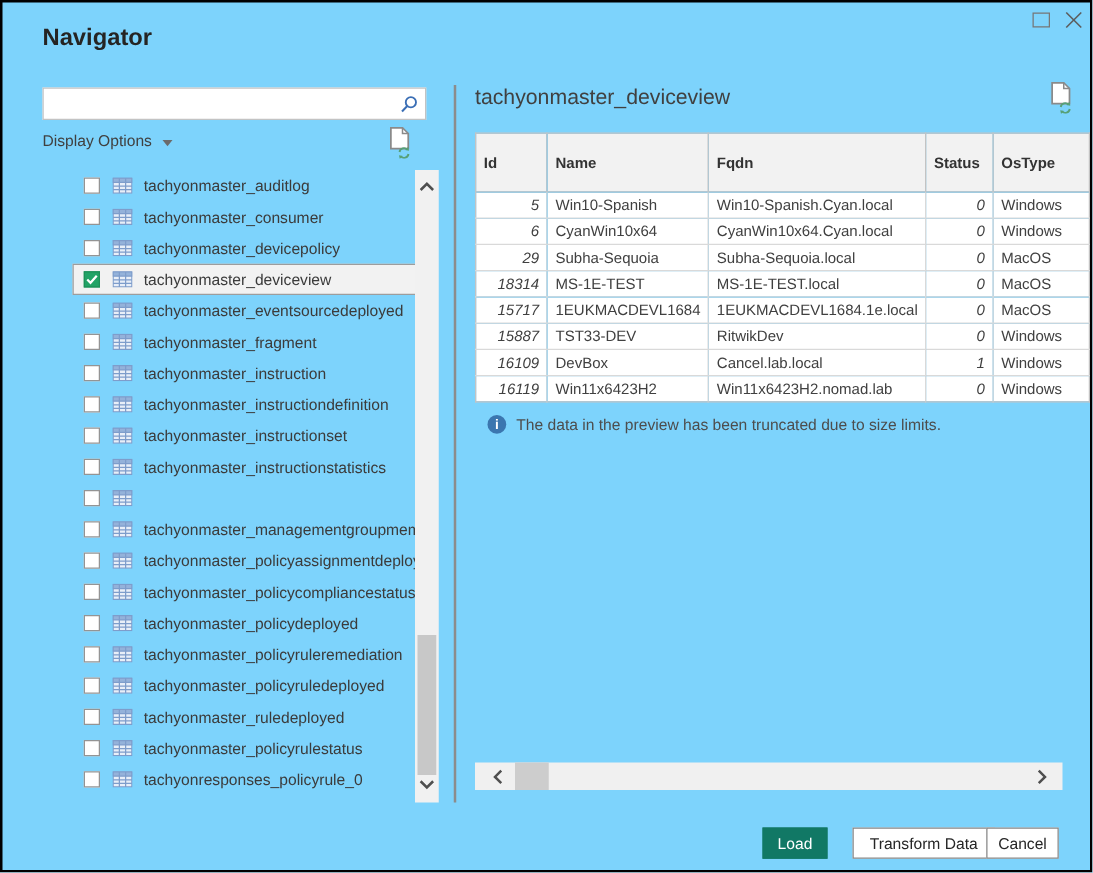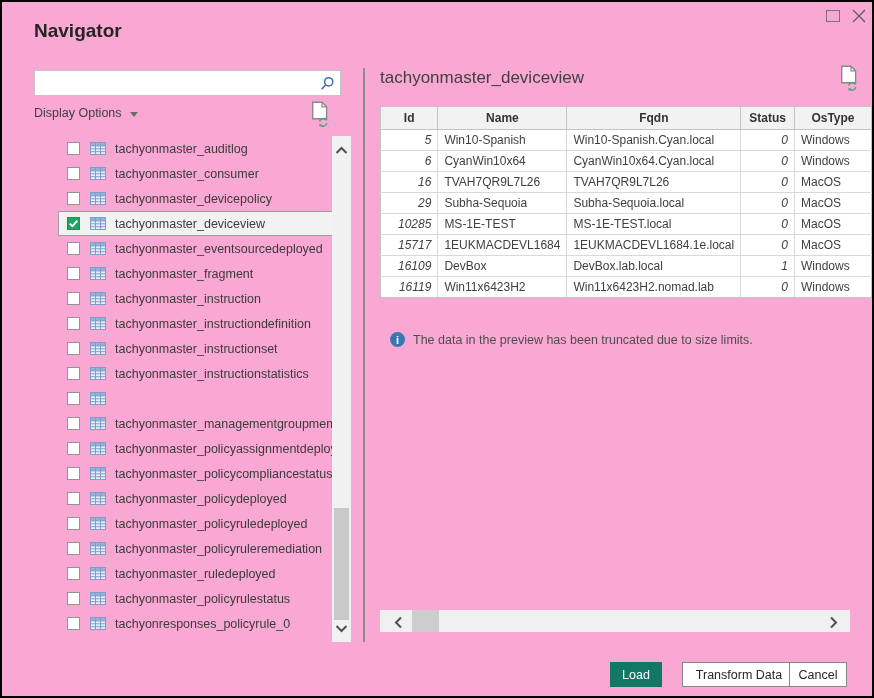--- a/index.html
+++ b/index.html
@@ -1,18 +1,18 @@
 <!DOCTYPE html>
 <html><head>
 <meta charset="utf-8">
 <style>
   html,body{margin:0;padding:0;background:#fff;}
   *{box-sizing:border-box;}
   .dialog{
-    position:relative;width:874px;height:698px;background:#f9a8d4;
+    position:relative;width:874px;height:698px;background:#7dd3fc;
     border:2px solid #000;font-family:"Liberation Sans",sans-serif;overflow:hidden;
   }
   
   .win-max{position:absolute;left:824px;top:8px;width:14px;height:12px;border:1px solid #767676;cursor:pointer;}
   .win-close{position:absolute;left:849px;top:6px;width:16px;height:16px;cursor:pointer;}
   
   .dlg-title{position:absolute;left:32px;top:18px;margin:0;font-size:19px;font-weight:bold;color:#252423;}
   
   .search-box{position:absolute;left:32px;top:68px;width:307px;height:26px;border:1px solid #c3c3c3;background:#fff;}
   .search-box input{position:absolute;left:4px;top:1px;width:272px;height:22px;border:none;outline:none;font-size:13px;font-family:inherit;}
@@ -33,21 +33,21 @@
   
   .vscroll{position:absolute;left:330px;top:134px;width:19px;height:506px;background:#f1f1f1;}
   .vs-up{position:absolute;left:3px;top:5px;cursor:pointer;}
   .vs-down{position:absolute;left:3px;bottom:5px;cursor:pointer;}
   .vs-thumb{position:absolute;left:2px;top:372px;width:15px;height:112px;background:#c8c8c8;cursor:pointer;}
   
   .divider{position:absolute;left:361px;top:66px;width:2px;height:574px;background:#8c8c8c;}
   
   .prev-title{position:absolute;left:378px;top:66px;font-size:17px;color:#404040;}
   table.preview{position:absolute;left:378px;top:104px;border-collapse:collapse;font-size:12px;table-layout:fixed;}
-  table.preview th{background:#f2f2f2;border:1px solid #c3c3c3;font-weight:bold;color:#333;text-align:center;padding:4px 6px;height:22px;white-space:nowrap;overflow:hidden;}
+  table.preview th{background:#f2f2f2;border:1px solid #c3c3c3;font-weight:bold;color:#333;text-align:left;padding:16px 6px;height:22px;white-space:nowrap;overflow:hidden;}
   table.preview td{border:1px solid #d9d9d9;color:#404040;padding:3px 6px;height:21px;white-space:nowrap;overflow:hidden;background:#fff;}
   table.preview td.num{font-style:italic;text-align:right;}
   table.preview tr td:first-child{border-left-color:#c3c3c3;}
   table.preview tr td:last-child{border-right-color:#c3c3c3;}
   table.preview tr:last-child td{border-bottom-color:#c3c3c3;}
   
   .info-row{position:absolute;left:388px;top:330px;display:flex;align-items:center;gap:8px;}
   .info-ic{width:15px;height:15px;border-radius:50%;background:#3b76af;color:#fff;font-size:11px;font-weight:bold;display:flex;align-items:center;justify-content:center;flex:none;}
   .info-row .txt{font-size:12.5px;color:#4d4d4d;}
   
@@ -321,35 +321,35 @@
         <span class="tbl-ic">
           <svg width="16" height="13" viewBox="0 0 16 13">
             <rect x="0.5" y="0.5" width="15" height="12" fill="#e9eff8" stroke="#7e9dcb"></rect>
             <rect x="0.5" y="0.5" width="15" height="3.4" fill="#94b2da" stroke="#7e9dcb"></rect>
             <line x1="5.5" y1="0.5" x2="5.5" y2="12.5" stroke="#7e9dcb"></line>
             <line x1="10.5" y1="0.5" x2="10.5" y2="12.5" stroke="#7e9dcb"></line>
             <line x1="0.5" y1="6.8" x2="15.5" y2="6.8" stroke="#7e9dcb"></line>
             <line x1="0.5" y1="9.7" x2="15.5" y2="9.7" stroke="#7e9dcb"></line>
           </svg>
         </span>
+        <span class="lbl">tachyonmaster_policyruleremediation</span>
+      </div>
+      <div class="nav-item">
+        <span class="cb"></span>
+        <span class="tbl-ic">
+          <svg width="16" height="13" viewBox="0 0 16 13">
+            <rect x="0.5" y="0.5" width="15" height="12" fill="#e9eff8" stroke="#7e9dcb"></rect>
+            <rect x="0.5" y="0.5" width="15" height="3.4" fill="#94b2da" stroke="#7e9dcb"></rect>
+            <line x1="5.5" y1="0.5" x2="5.5" y2="12.5" stroke="#7e9dcb"></line>
+            <line x1="10.5" y1="0.5" x2="10.5" y2="12.5" stroke="#7e9dcb"></line>
+            <line x1="0.5" y1="6.8" x2="15.5" y2="6.8" stroke="#7e9dcb"></line>
+            <line x1="0.5" y1="9.7" x2="15.5" y2="9.7" stroke="#7e9dcb"></line>
+          </svg>
+        </span>
         <span class="lbl">tachyonmaster_policyruledeployed</span>
-      </div>
-      <div class="nav-item">
-        <span class="cb"></span>
-        <span class="tbl-ic">
-          <svg width="16" height="13" viewBox="0 0 16 13">
-            <rect x="0.5" y="0.5" width="15" height="12" fill="#e9eff8" stroke="#7e9dcb"></rect>
-            <rect x="0.5" y="0.5" width="15" height="3.4" fill="#94b2da" stroke="#7e9dcb"></rect>
-            <line x1="5.5" y1="0.5" x2="5.5" y2="12.5" stroke="#7e9dcb"></line>
-            <line x1="10.5" y1="0.5" x2="10.5" y2="12.5" stroke="#7e9dcb"></line>
-            <line x1="0.5" y1="6.8" x2="15.5" y2="6.8" stroke="#7e9dcb"></line>
-            <line x1="0.5" y1="9.7" x2="15.5" y2="9.7" stroke="#7e9dcb"></line>
-          </svg>
-        </span>
-        <span class="lbl">tachyonmaster_policyruleremediation</span>
       </div>
       <div class="nav-item">
         <span class="cb"></span>
         <span class="tbl-ic">
           <svg width="16" height="13" viewBox="0 0 16 13">
             <rect x="0.5" y="0.5" width="15" height="12" fill="#e9eff8" stroke="#7e9dcb"></rect>
             <rect x="0.5" y="0.5" width="15" height="3.4" fill="#94b2da" stroke="#7e9dcb"></rect>
             <line x1="5.5" y1="0.5" x2="5.5" y2="12.5" stroke="#7e9dcb"></line>
             <line x1="10.5" y1="0.5" x2="10.5" y2="12.5" stroke="#7e9dcb"></line>
             <line x1="0.5" y1="6.8" x2="15.5" y2="6.8" stroke="#7e9dcb"></line>
@@ -443,51 +443,51 @@
           <td>Windows</td>
         </tr>
         <tr>
           <td class="num">6</td>
           <td>CyanWin10x64</td>
           <td>CyanWin10x64.Cyan.local</td>
           <td class="num">0</td>
           <td>Windows</td>
         </tr>
         <tr>
-          <td class="num">16</td>
-          <td>TVAH7QR9L7L26</td>
-          <td>TVAH7QR9L7L26</td>
-          <td class="num">0</td>
-          <td>MacOS</td>
-        </tr>
-        <tr>
           <td class="num">29</td>
           <td>Subha-Sequoia</td>
           <td>Subha-Sequoia.local</td>
           <td class="num">0</td>
           <td>MacOS</td>
         </tr>
         <tr>
-          <td class="num">10285</td>
+          <td class="num">18314</td>
           <td>MS-1E-TEST</td>
           <td>MS-1E-TEST.local</td>
           <td class="num">0</td>
           <td>MacOS</td>
         </tr>
         <tr>
           <td class="num">15717</td>
           <td>1EUKMACDEVL1684</td>
           <td>1EUKMACDEVL1684.1e.local</td>
           <td class="num">0</td>
           <td>MacOS</td>
         </tr>
         <tr>
+          <td class="num">15887</td>
+          <td>TST33-DEV</td>
+          <td>RitwikDev</td>
+          <td class="num">0</td>
+          <td>Windows</td>
+        </tr>
+        <tr>
           <td class="num">16109</td>
           <td>DevBox</td>
-          <td>DevBox.lab.local</td>
+          <td>Cancel.lab.local</td>
           <td class="num">1</td>
           <td>Windows</td>
         </tr>
         <tr>
           <td class="num">16119</td>
           <td>Win11x6423H2</td>
           <td>Win11x6423H2.nomad.lab</td>
           <td class="num">0</td>
           <td>Windows</td>
         </tr>

